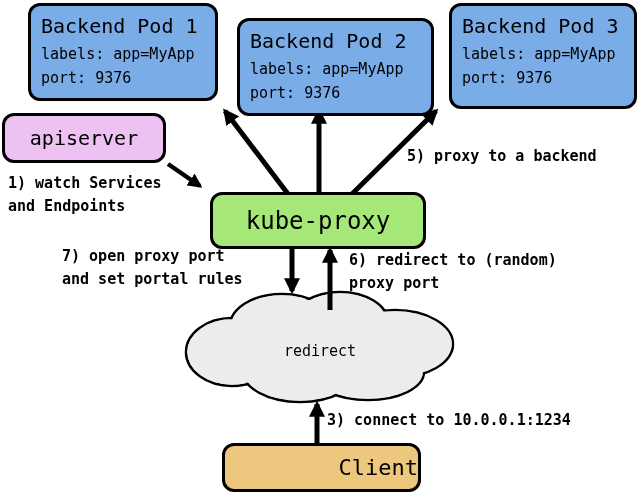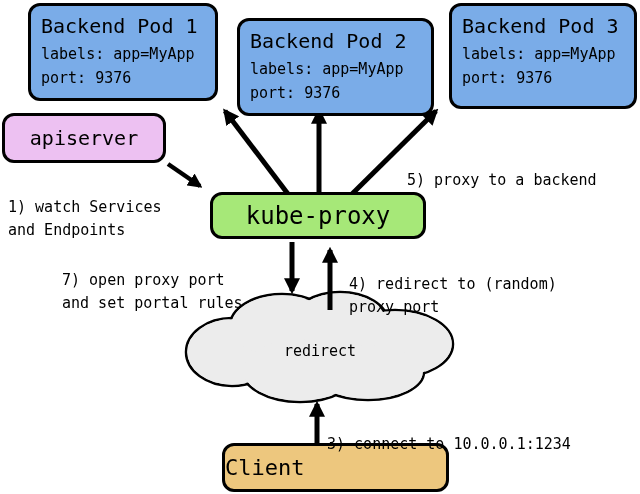--- a/index.html
+++ b/index.html
@@ -24,39 +24,38 @@
   .pod2 { left: 237px; top: 18px; width: 197px; height: 98px; }
   .pod3 { left: 449px; top: 3px; width: 188px; height: 106px; }
 
   .apiserver {
     left: 2px; top: 113px; width: 164px; height: 50px;
     background: var(--apiserver_fill, #edc1f2);
     display: flex; align-items: center; justify-content: center;
     font-size: 20px;
   }
   .kubeproxy {
-    left: 210px; top: 192px; width: 216px; height: 47px;
+    left: 210px; top: 192px; width: 216px; height: 57px;
     background: var(--kubeproxy_fill, #a6e878);
     display: flex; align-items: center; justify-content: center;
     font-size: 24px;
   }
   .client {
-    left: 222px; top: 443px; width: 227px; height: 49px;
+    left: 222px; top: 443px; width: 199px; height: 49px;
     background: var(--client_fill, #edc77e);
-    display: flex; align-items: center; justify-content: flex-start;
+    display: flex; align-items: center; justify-content: flex-end;
     font-size: 22px;
   }
 
   .note {
     position: absolute;
     font-size: 15px;
-    font-weight: normal;
+    font-weight: bold;
     line-height: 23px;
     white-space: pre-line;
-    margin-top: 24px;
   }
   .note1 { left: 8px;   top: 172px; }
   .note2 { left: 62px;  top: 245px; }
   .note3 { left: 327px; top: 409px; }
   .note4 { left: 349px; top: 249px; }
   .note5 { left: 407px; top: 145px; }
 
   .iptables-label {
     position: absolute;
     left: 250px; top: 342px; width: 140px;
@@ -138,17 +137,17 @@
 
   <div class="box client">
     <span>Client</span>
   </div>
 
   <div class="note note1">1) watch Services
 and Endpoints</div>
   <div class="note note2">7) open proxy port
 and set portal rules</div>
   <div class="note note3">3) connect to 10.0.0.1:1234</div>
-  <div class="note note4">4) redirect to (random)
+  <div class="note note4">6) redirect to (random)
 proxy port</div>
   <div class="note note5">5) proxy to a backend</div>
 
 </div>
 
 </body></html>

